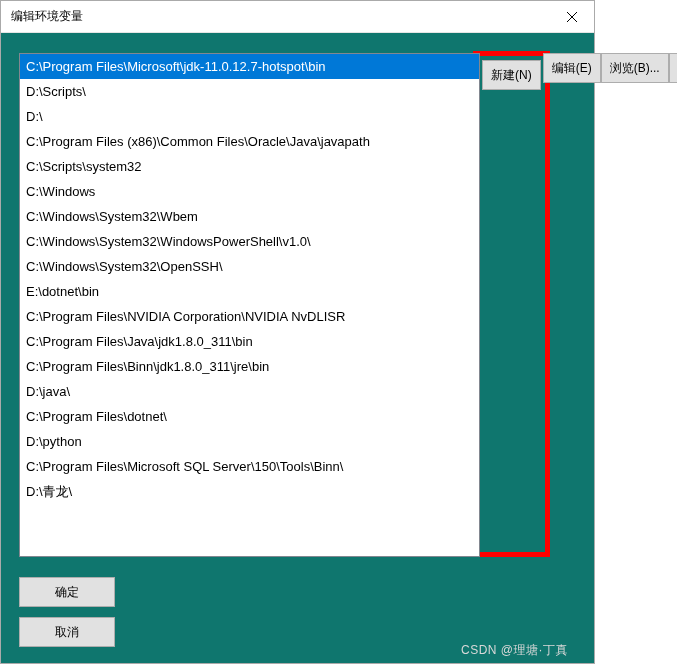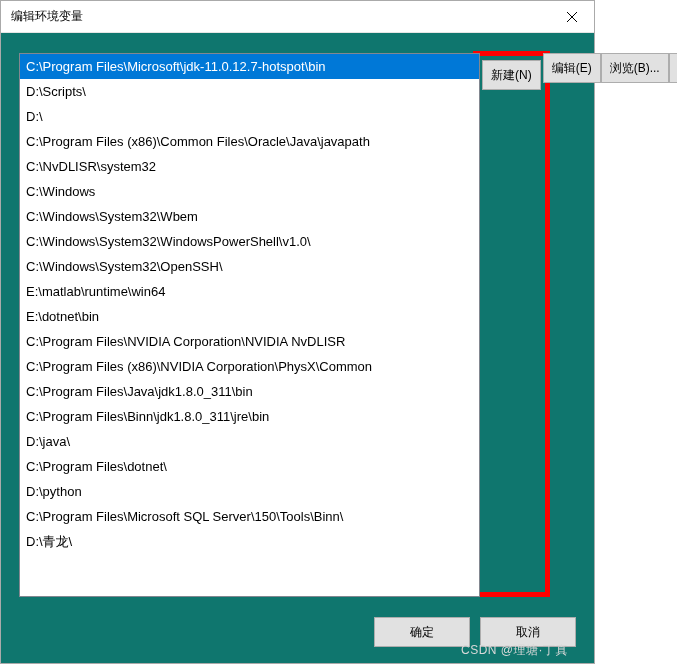--- a/index.html
+++ b/index.html
@@ -126,20 +126,21 @@
     }
     .spacer-sm { height: 15px; }
     .spacer-md { height: 68px; }
     .spacer-lg { height: 68px; }
     .bottom-bar {
       display: flex;
       justify-content: flex-end;
       gap: 10px;
       margin-top: 20px;
       position: relative;
+      flex-direction: column;
     }
     .bottom-bar .btn {
       width: 96px;
     }
     .watermark {
       position: absolute;
       right: 8px;
       bottom: -12px;
       font-size: 12px;
       color: #d8d8d8;
@@ -163,29 +164,27 @@
 
   <div class="client">
     <div class="main-row">
 
       <div class="listbox-wrap">
         <div class="listbox" id="listbox">
             <div class="list-item selected">C:\Program Files\Microsoft\jdk-11.0.12.7-hotspot\bin</div>
             <div class="list-item">D:\Scripts\</div>
             <div class="list-item">D:\</div>
             <div class="list-item">C:\Program Files (x86)\Common Files\Oracle\Java\javapath</div>
-            <div class="list-item">C:\NvDLISR\system32</div>
+            <div class="list-item">C:\Scripts\system32</div>
             <div class="list-item">C:\Windows</div>
             <div class="list-item">C:\Windows\System32\Wbem</div>
             <div class="list-item">C:\Windows\System32\WindowsPowerShell\v1.0\</div>
             <div class="list-item">C:\Windows\System32\OpenSSH\</div>
-            <div class="list-item">E:\matlab\runtime\win64</div>
             <div class="list-item">E:\dotnet\bin</div>
             <div class="list-item">C:\Program Files\NVIDIA Corporation\NVIDIA NvDLISR</div>
-            <div class="list-item">C:\Program Files (x86)\NVIDIA Corporation\PhysX\Common</div>
             <div class="list-item">C:\Program Files\Java\jdk1.8.0_311\bin</div>
             <div class="list-item">C:\Program Files\Binn\jdk1.8.0_311\jre\bin</div>
             <div class="list-item">D:\java\</div>
             <div class="list-item">C:\Program Files\dotnet\</div>
             <div class="list-item">D:\python</div>
             <div class="list-item">C:\Program Files\Microsoft SQL Server\150\Tools\Binn\</div>
             <div class="list-item">D:\青龙\</div>
           </div>
       </div>
 

